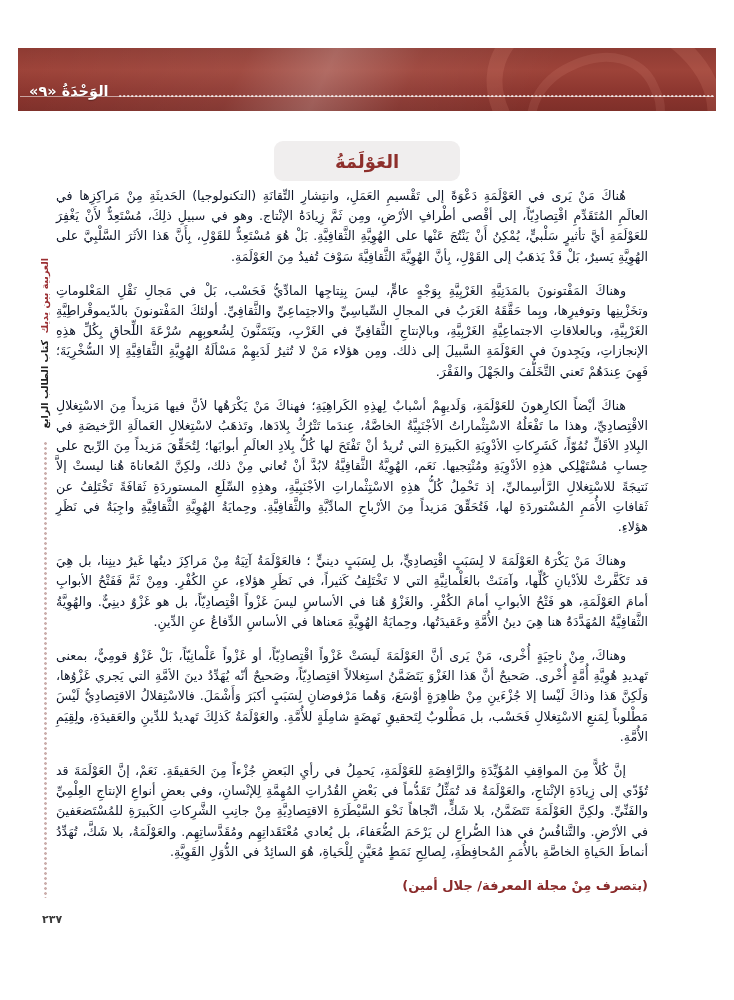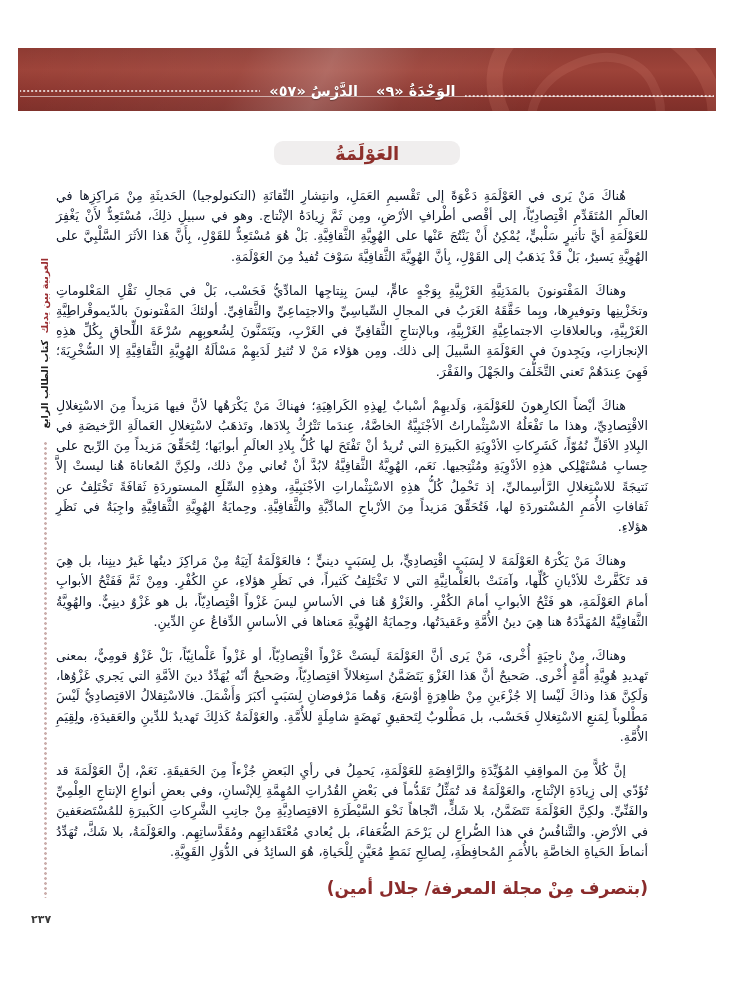--- a/index.html
+++ b/index.html
@@ -109,21 +109,21 @@
     background: rgba(255,255,255,0.55);
   }
 
   
   .title-pill {
     position: absolute;
     top: 141px;
     left: 50%;
     transform: translateX(-50%);
     width: 186px;
-    height: 24px;
+    height: 40px;
     background: #f0eeee;
     border-radius: 9px;
     display: flex;
     align-items: center;
     justify-content: center;
   }
   .title-text {
     color: #8e2f2b;
     font-size: 18px;
     font-weight: bold;
@@ -149,21 +149,21 @@
     text-indent: 22px;
     text-align: justify;
     word-spacing: 0.5px;
   }
   .para:last-of-type { margin-bottom: 10px; }
 
   .source {
     margin-top: 16px;
     text-align: center;
     color: #8a2b2b;
-    font-size: 17px;
+    font-size: 13px;
     font-weight: bold;
     direction: rtl;
   }
 
   
   .rail {
     position: absolute;
     top: 258px;
     left: 34px;
     width: 22px;
@@ -190,21 +190,21 @@
     border-radius: 3px;
     background-image: radial-gradient(circle, #c9aaa8 1.1px, rgba(255,255,255,0) 1.6px);
     background-size: 5px 5px;
     background-repeat: repeat-y;
     background-position: center top;
     opacity: 0.95;
   }
 
   .page-number {
     position: absolute;
-    left: 31px;
+    left: 42px;
     bottom: 74px;
     font-size: 11px;
     font-weight: bold;
     color: #3a3a3a;
     letter-spacing: 1px;
     direction: rtl;
   }
 </style>
 </head>
 <body>
@@ -212,24 +212,20 @@
 <div id="page">
 
   <div class="banner">
     <div class="banner-inner">
 
       <div class="banner-slot right">
         <span class="dots"></span>
         <span class="banner-label">الوَحْدَةُ «٩»</span>
       </div>
 
-      <div class="banner-slot left">
-        <span class="banner-label">الدَّرْسُ «٥٧»</span>
-        <span class="dots"></span>
-      </div>
 
     </div>
     <div class="banner-rule"></div>
   </div>
 
   <div class="title-pill">
     <span class="title-text">العَوْلَمَةُ</span>
   </div>
 
   <div class="content">

